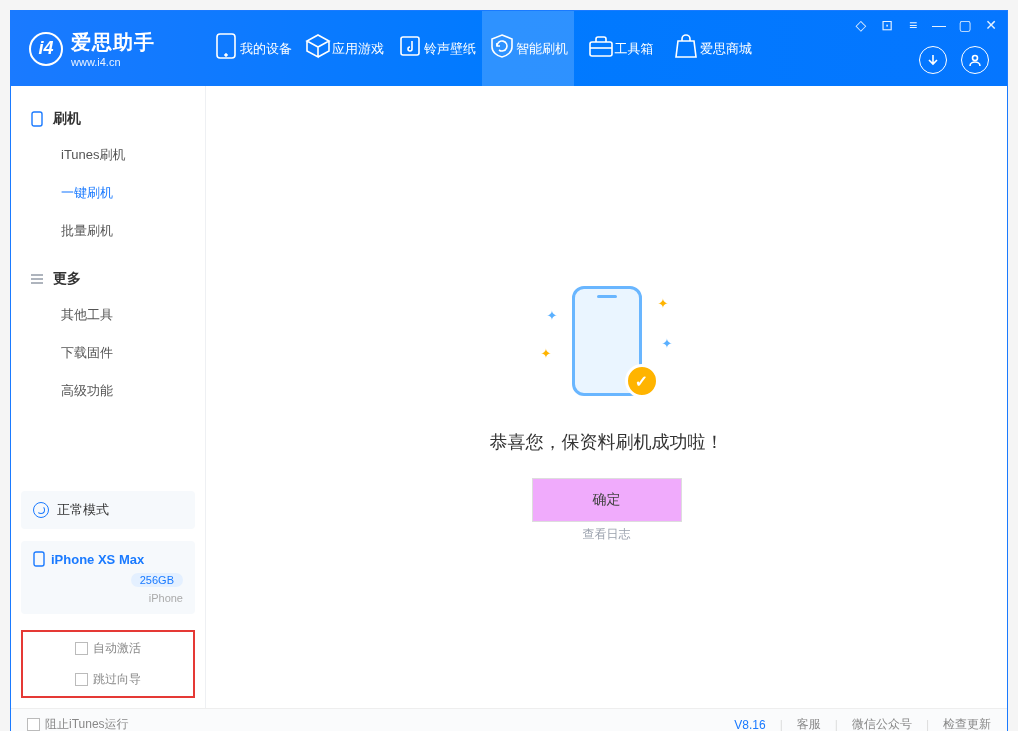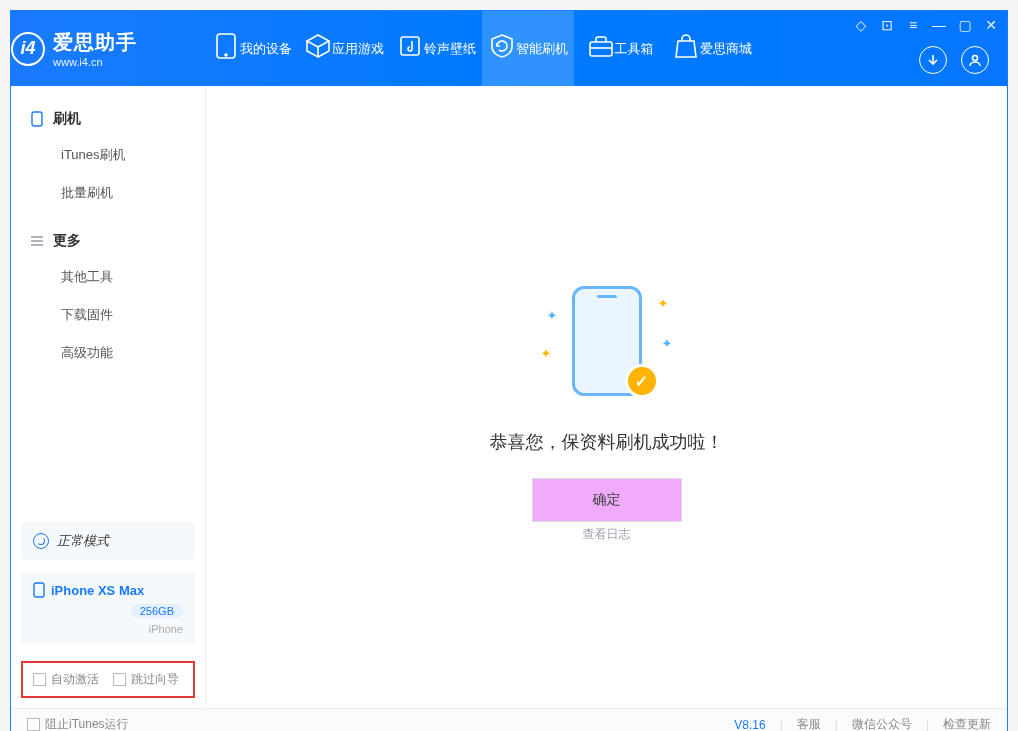--- a/index.html
+++ b/index.html
@@ -1,21 +1,21 @@
 <!DOCTYPE html>
 <html><head>
 <meta charset="utf-8">
 <style>
 * { margin: 0; padding: 0; box-sizing: border-box; font-family: "Microsoft YaHei", "PingFang SC", sans-serif; }
 body { background: #f5f5f5; display: flex; justify-content: center; align-items: flex-start; padding: 10px; }
 .window { width: 1018px; height: 731px; background: #fff; border: 1px solid #1a7aff; display: flex; flex-direction: column; overflow: hidden; }
 
 
 .header { height: 75px; background: linear-gradient(to right, #1a7aff, #007aff, #0576ff); display: flex; align-items: center; color: #fff; position: relative; }
-.logo-area { display: flex; align-items: center; width: 195px; }
+.logo-area { display: flex; align-items: center; width: 195px; padding-left: 18px; }
 .logo-badge { width: 34px; height: 34px; border: 2px solid #fff; border-radius: 50%; display: flex; align-items: center; justify-content: center; font-weight: bold; font-size: 18px; font-style: italic; }
 .logo-text { margin-left: 8px; }
 .logo-title { font-size: 20px; font-weight: bold; letter-spacing: 1px; }
 .logo-sub { font-size: 11px; opacity: 0.9; }
 
 .navtabs { display: flex; height: 100%; }
 .navtab { width: 92px; display: flex; align-items: center; justify-content: center; cursor: pointer; font-size: 13px; }
 .navtab.active { background: rgba(255,255,255,0.18); }
 .navtab .icon { width: 28px; height: 28px; margin-bottom: 5px; display: flex; align-items: center; justify-content: center; }
 .navtab svg { fill: #fff; stroke: #fff; }
@@ -27,27 +27,27 @@
 
 
 .body { flex: 1; display: flex; background: #f7f8fa; min-height: 0; }
 .sidebar { width: 195px; background: #fff; border-right: 1px solid #eef0f3; display: flex; flex-direction: column; }
 .menu { padding-top: 16px; flex: 1; overflow: auto; }
 .group-header { display: flex; align-items: center; padding: 8px 18px; color: #333; font-size: 14px; font-weight: 600; gap: 8px; }
 .group-header .gicon { width: 16px; height: 16px; display: flex; align-items: center; justify-content: center; }
 .menu-item { padding: 10px 10px 10px 50px; color: #555; font-size: 13px; cursor: pointer; }
 .menu-item.active { color: #1a7aff; }
 
-.device-box { margin: 6px 10px; padding: 10px 12px; border-radius: 4px; background: #f6f9fc; font-size: 13px; color: #333; display: flex; align-items: center; gap: 8px; font-style: italic; }
+.device-box { margin: 6px 10px; padding: 10px 12px; border-radius: 4px; background: #f6f9fc; font-size: 13px; color: #333; display: flex; align-items: center; gap: 8px; }
 .device-card { margin: 6px 10px 10px; padding: 10px 12px; border-radius: 4px; background: #f6f9fc; text-align: right; }
 .device-name { color: #1a7aff; font-weight: 600; font-size: 13px; display: flex; align-items: center; gap: 6px; }
 .badge-cap { display: inline-block; background: #e4f0ff; color: #1a7aff; border-radius: 10px; padding: 1px 9px; font-size: 11px; margin-top: 6px; }
 .device-sub { color: #aaa; font-size: 11px; margin-top: 4px; }
 
-.opts-row { border: 2px solid #e53935; margin: 6px 10px 10px; padding: 8px 10px; display: flex; gap: 14px; align-items: center; }
+.opts-row { border: 2px solid #e53935; margin: 6px 10px 10px; padding: 8px 10px; display: flex; gap: 14px; align-items: center; flex-direction: column; }
 .chk { display: flex; align-items: center; gap: 5px; font-size: 12px; color: #888; cursor: pointer; }
 .chkbox { width: 13px; height: 13px; border: 1px solid #bbb; background: #fff; }
 
 .main { flex: 1; background: #fff; display: flex; flex-direction: column; align-items: center; padding-top: 30px; }
 .illu { margin-top: 170px; position: relative; width: 120px; height: 120px; }
 .phone-shape { width: 70px; height: 110px; border: 3px solid #69b6ff; border-radius: 12px; position: absolute; left: 25px; top: 0; background: #eaf5ff; }
 .phone-shape::before { content:""; position:absolute; top:6px; left:50%; transform:translateX(-50%); width:20px; height:3px; background:#69b6ff; border-radius:2px;}
 .check-badge { position: absolute; right: 8px; bottom: 8px; width: 34px; height: 34px; background: #ffb400; border-radius: 50%; display: flex; align-items: center; justify-content: center; color: #fff; font-weight: bold; border: 3px solid #fff; }
 .spark { position: absolute; font-size: 13px; color: #ffb400; }
 .spark.s1 { left: -6px; top: 60px; } .spark.s2 { left: 0px; top: 22px; color: #5ab0ff; }
@@ -165,20 +165,21 @@
       <div class="menu">
         <div class="group-header">
           <span class="gicon">
               <svg width="12" height="16" viewBox="0 0 12 16" fill="none" stroke="#1a7aff" stroke-width="1.4">
                 <rect x="1" y="1" width="10" height="14" rx="2"></rect>
               </svg>
             </span>
           <span>刷机</span>
         </div>
         <div class="menu-item">iTunes刷机</div>
+        <div class="menu-item active">一键刷机</div>
         <div class="menu-item">批量刷机</div>
 
         <div class="group-header" style="margin-top:12px">
           <span class="gicon">
               <svg width="14" height="12" viewBox="0 0 14 12" stroke="#9aa1ad" stroke-width="1.6">
                 <line x1="1" y1="2" x2="13" y2="2"></line>
                 <line x1="1" y1="6" x2="13" y2="6"></line>
                 <line x1="1" y1="10" x2="13" y2="10"></line>
               </svg>
             </span>

